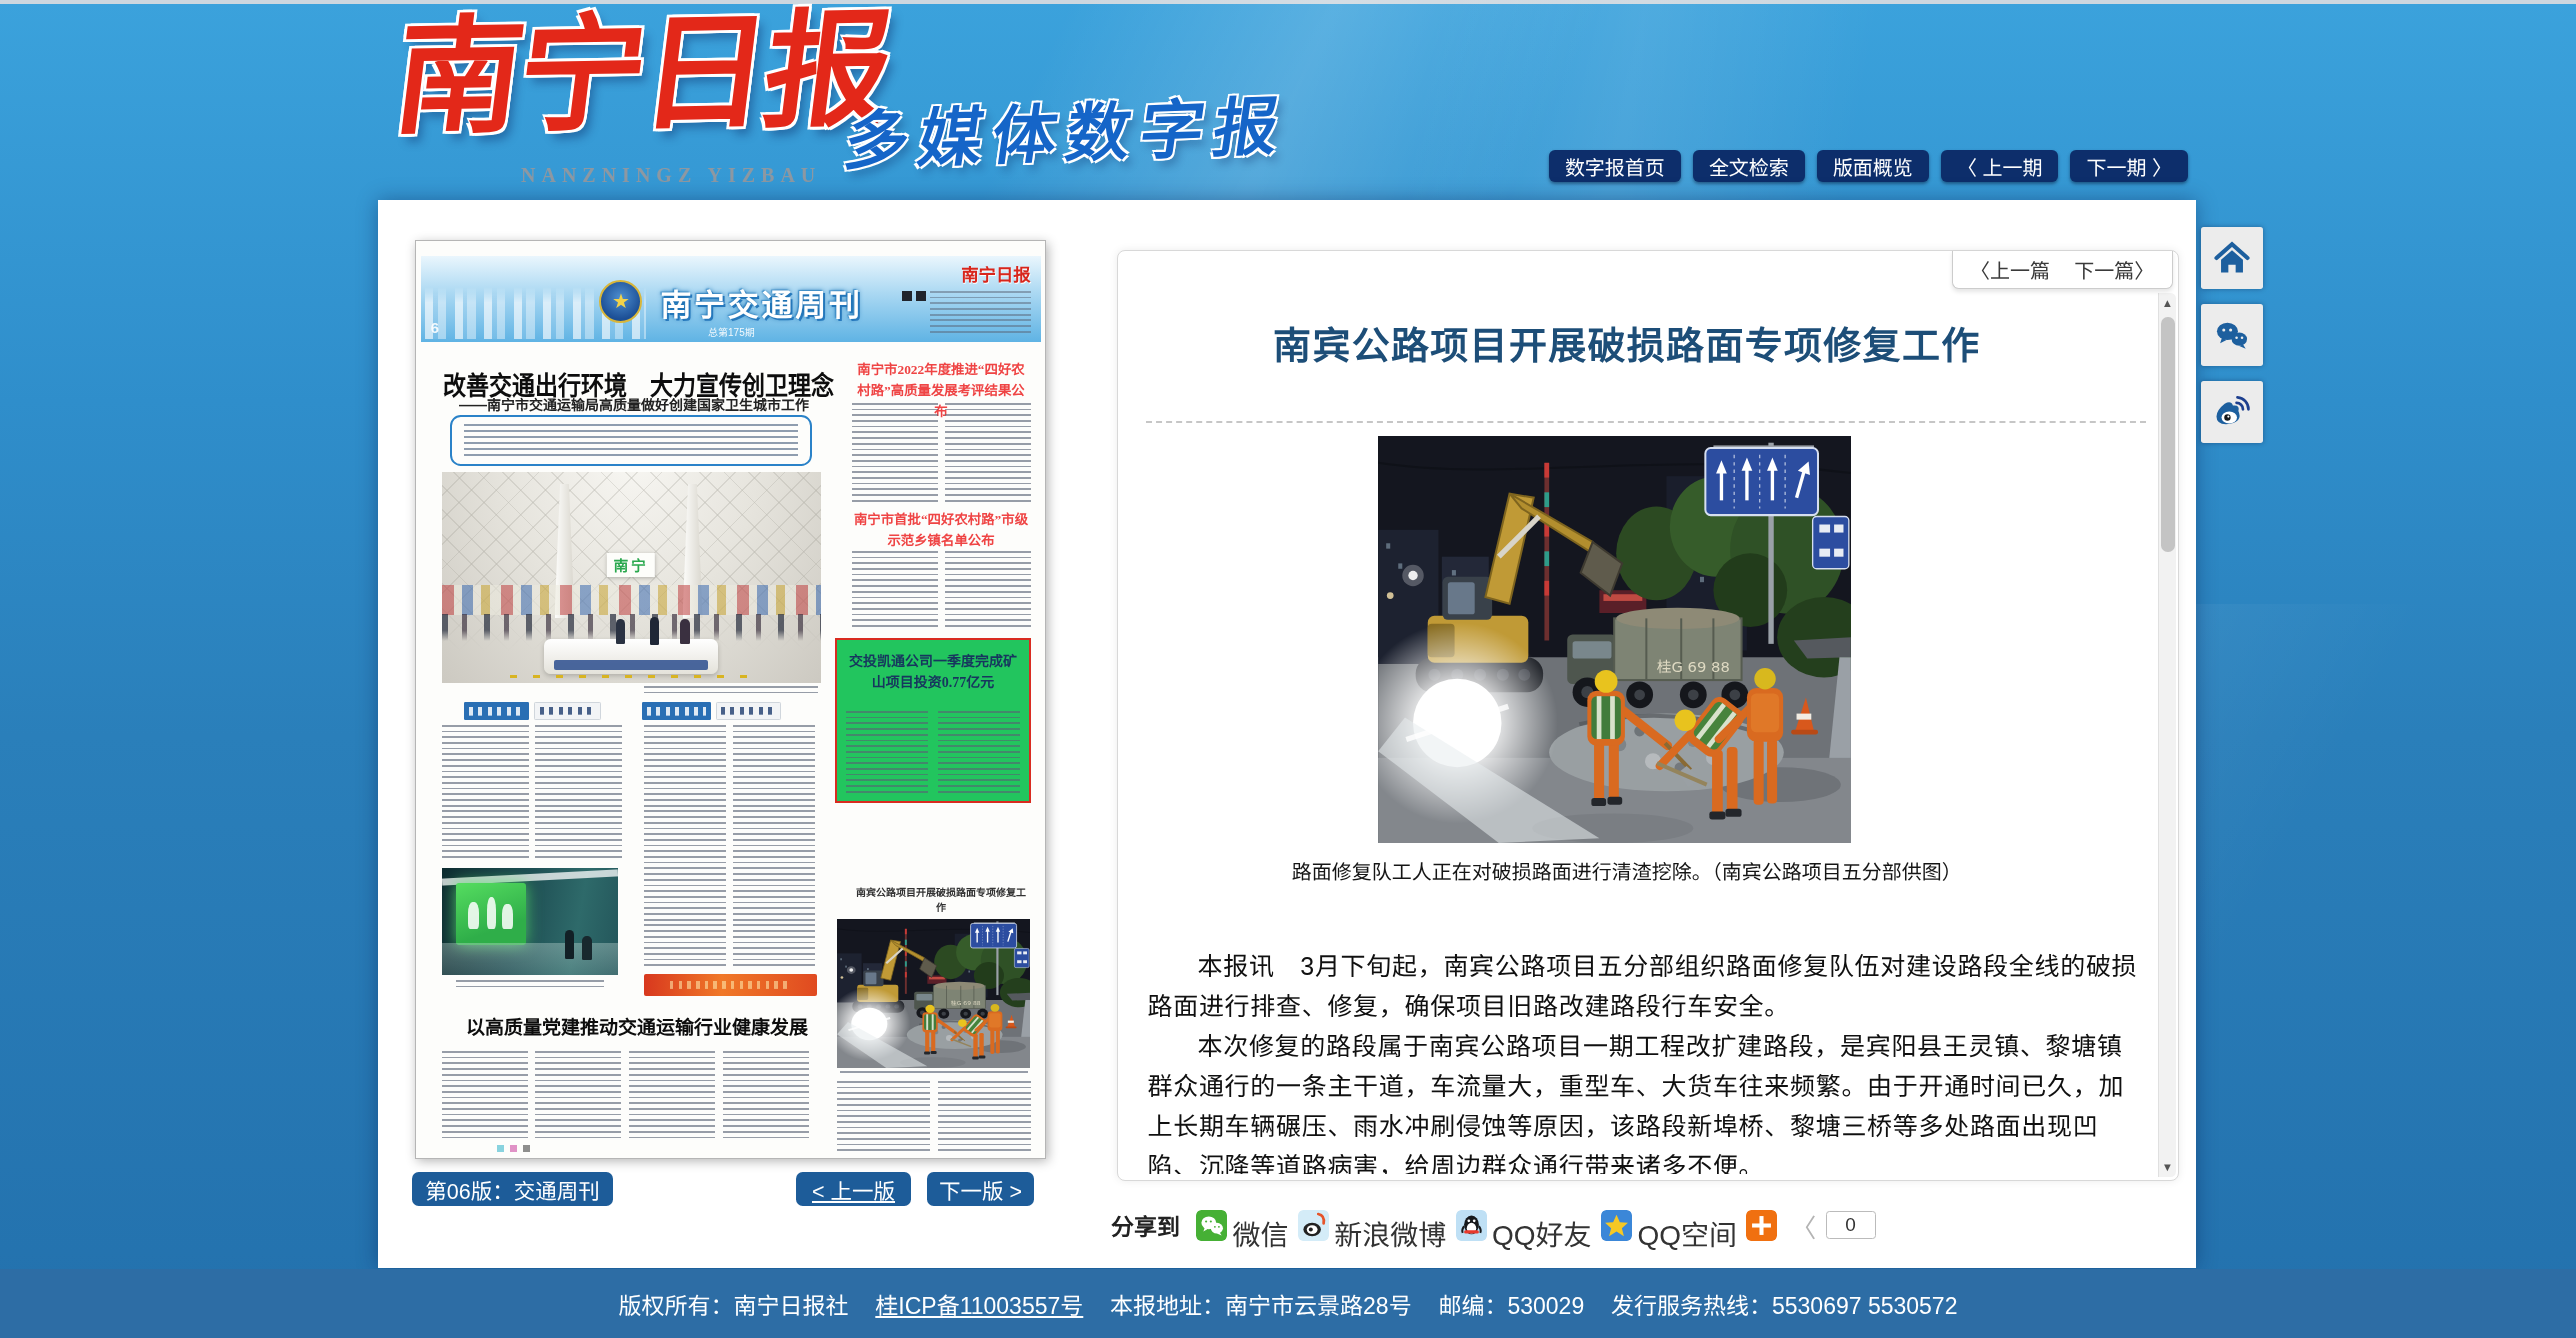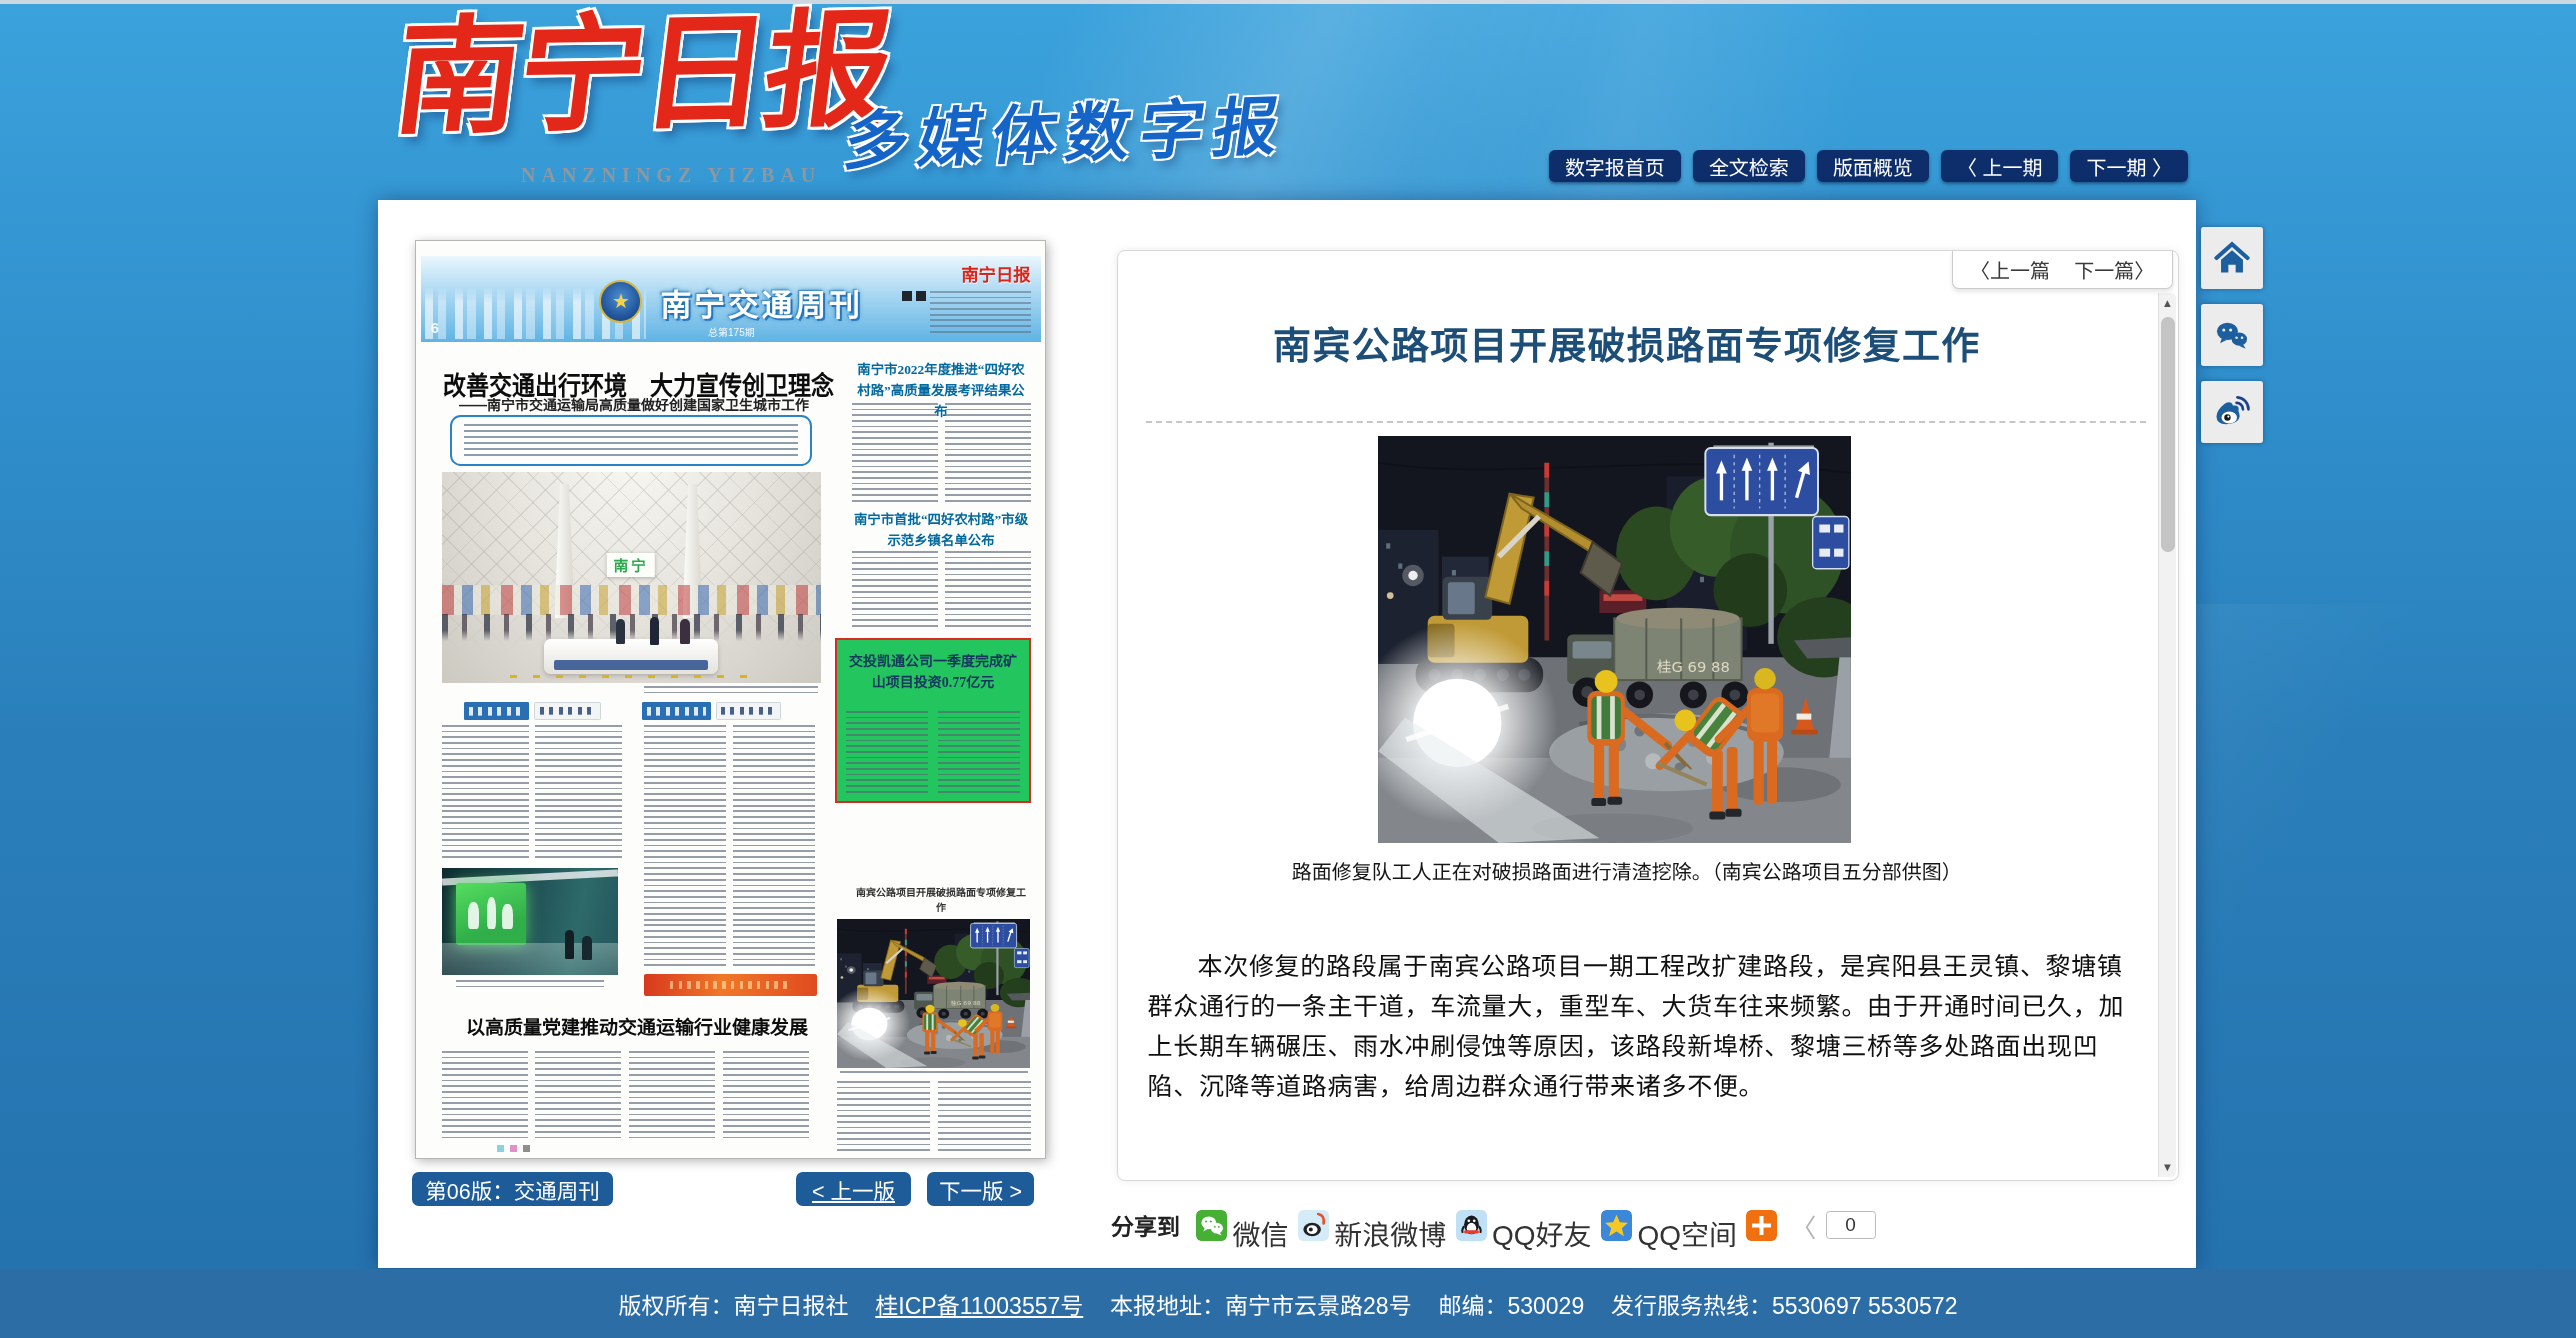--- a/index.html
+++ b/index.html
@@ -109,21 +109,21 @@
     transform:rotate(-3deg);filter:blur(0.7px);}
   .metro-floor{position:absolute;left:0;bottom:0;width:100%;height:30%;
     background:linear-gradient(180deg,rgba(210,230,225,.35),rgba(240,250,245,.15));}
   .metro-cap{position:absolute;left:40px;top:739px;width:148px;height:6.7px;}
 
   .banner-ad{position:absolute;left:228px;top:733px;width:173px;height:22px;border-radius:2px;
     background:linear-gradient(90deg,#d8381e 0%,#f07828 45%,#e04a20 100%);
     background-image:repeating-linear-gradient(90deg,rgba(255,240,180,.55) 0 3.4px,transparent 3.4px 8.7px),linear-gradient(90deg,#d8381e 0%,#f07828 45%,#e04a20 100%);
     background-size:70% 36%,100% 100%;background-repeat:no-repeat;background-position:center,center;}
 
-  .r-hl{position:absolute;font-family:"Liberation Serif","DejaVu Serif",serif;font-weight:bold;color:#0369a1;
+  .r-hl{position:absolute;font-family:"Liberation Serif","DejaVu Serif",serif;font-weight:bold;color:#ef4444;
     text-align:center;line-height:21px;font-size:13.4px;}
   .red-box{position:absolute;left:419px;top:397px;width:196px;height:165px;border:2.7px solid #d92b1f;background:#22c55e;}
   .red-hl{margin:10.7px 9.4px 6.7px;text-align:center;font-family:"Liberation Serif","DejaVu Serif",serif;
     font-weight:bold;font-size:14px;line-height:21.5px;color:#17365e;}
   .red-cols{position:absolute;left:9.4px;right:9.4px;bottom:8px;height:82px;display:flex;gap:9.4px;}
   .red-cols div{flex:1;}
   .night-mini{position:absolute;left:421px;top:678px;width:193px;height:149px;overflow:hidden;}
   .mini-cap{position:absolute;left:424px;top:830px;width:188px;height:6px;}
   .bottom-hl{position:absolute;left:40px;top:771px;width:362px;text-align:center;font-size:19px;font-weight:900;color:#0d0d0d;}
   .print-marks{position:absolute;left:81px;top:904px;display:flex;gap:5.4px;}
@@ -456,20 +456,21 @@
     </div>
     <div class="art-title">南宾公路项目开展破损路面专项修复工作</div>
     <div class="art-divider"></div>
     <div class="art-photo">
       <svg viewBox="0 0 705 607" width="473" height="407">
           <use href="#nightScene" xlink:href="#nightScene"></use>
         </svg>
     </div>
     <div class="art-caption">路面修复队工人正在对破损路面进行清渣挖除。（南宾公路项目五分部供图）</div>
     <div class="art-body">
+      <p>本报讯　3月下旬起，南宾公路项目五分部组织路面修复队伍对建设路段全线的破损路面进行排查、修复，确保项目旧路改建路段行车安全。</p>
       <p>本次修复的路段属于南宾公路项目一期工程改扩建路段，是宾阳县王灵镇、黎塘镇群众通行的一条主干道，车流量大，重型车、大货车往来频繁。由于开通时间已久，加上长期车辆碾压、雨水冲刷侵蚀等原因，该路段新埠桥、黎塘三桥等多处路面出现凹陷、沉降等道路病害，给周边群众通行带来诸多不便。</p>
     </div>
     <div class="scrollbar">
       <div class="sb-up">▲</div>
       <div class="sb-thumb"></div>
       <div class="sb-down">▼</div>
     </div>
   </div>
 
   <div class="share">

